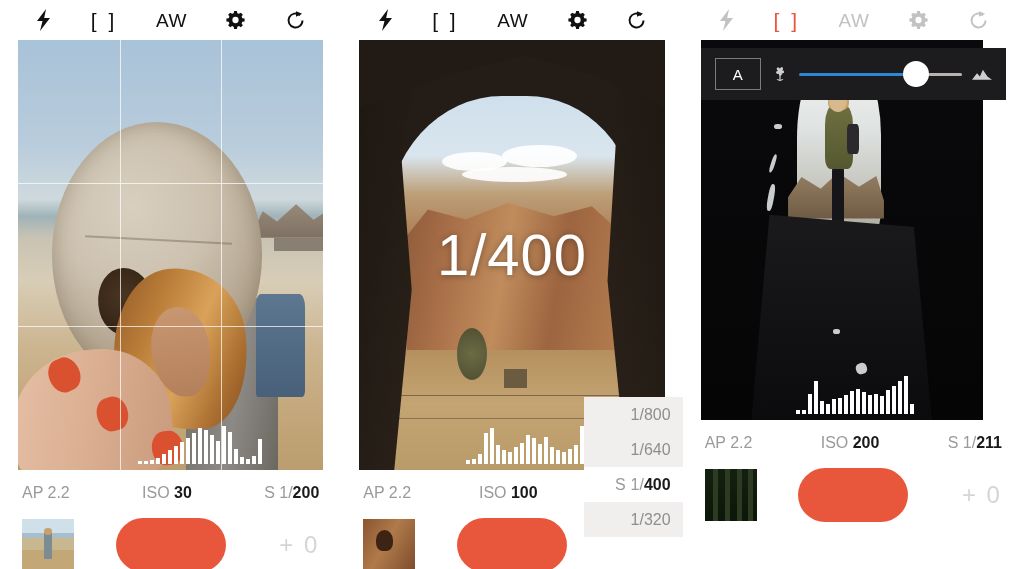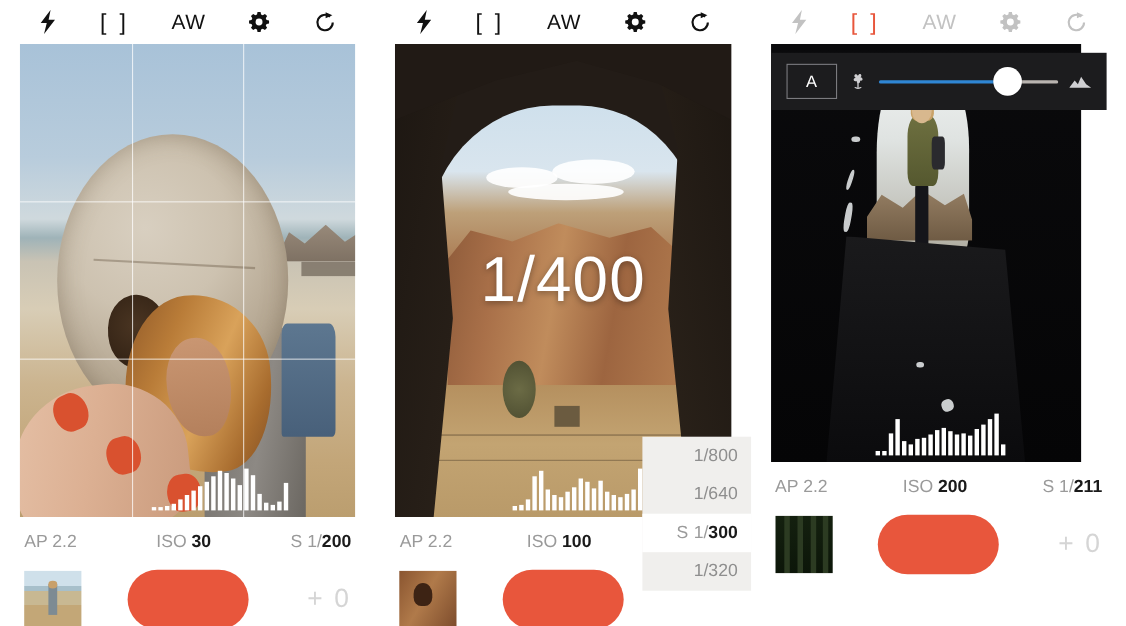--- a/index.html
+++ b/index.html
@@ -472,21 +472,21 @@
       <button class="shutter-btn"></button>
       <div class="spacer-right"></div>
     </div>
 
     <div class="sdropdown">
       <div class="opt">1/800</div>
       <div class="opt">1/640</div>
       <div class="opt sel">
         <span class="s">S</span>
           <span>1/</span>
-          <b>300</b>
+          <b>400</b>
       </div>
       <div class="opt">1/320</div>
 
     </div>
   </div>
 
   <div class="panel p3">
 
     <div class="toolbar">
       <div class="tb-icon ico-flash dim">

